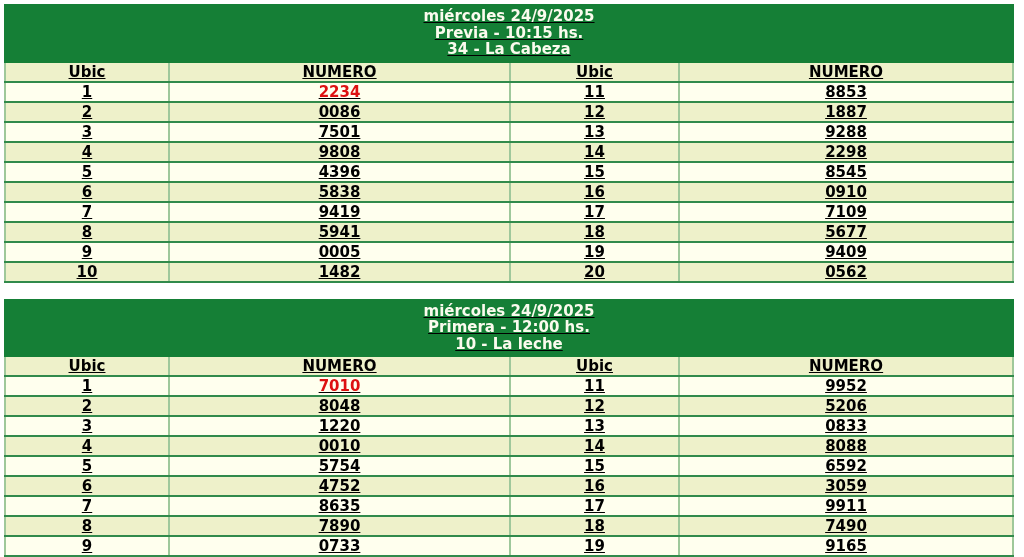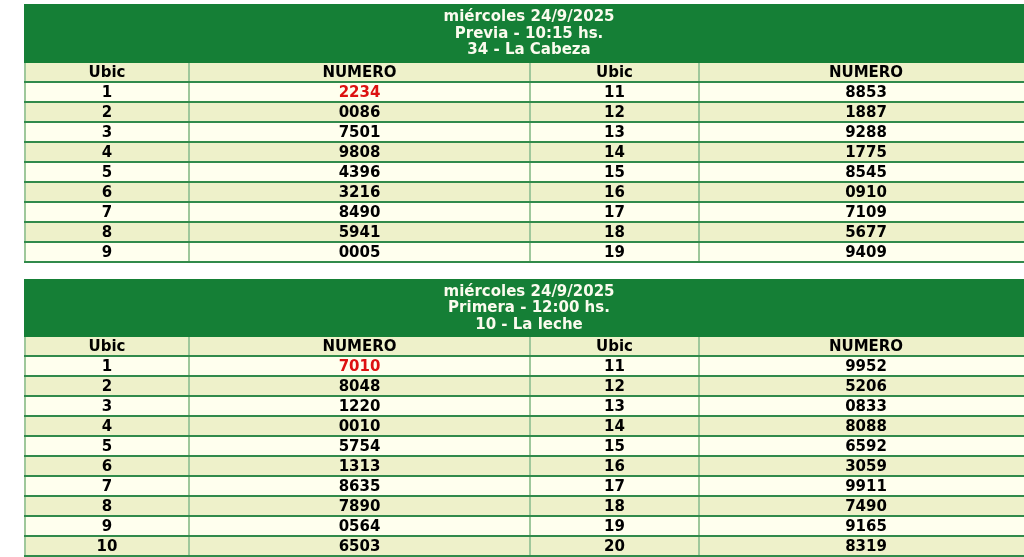--- a/index.html
+++ b/index.html
@@ -5,22 +5,23 @@
   html, body {
     margin: 0;
     padding: 0;
     background: #ffffff;
     font-family: "DejaVu Sans", "Liberation Sans", sans-serif;
   }
   .page {
     width: 1024px;
     height: 557px;
     box-sizing: border-box;
-    padding: 4px 8px 0 24px;
+    padding: 4px 8px 0 4px;
     background: #ffffff;
+    text-decoration: underline;
   }
   table.draw {
     border-collapse: collapse;
     table-layout: fixed;
     width: 1008px;
     margin-bottom: 16px;
   }
   table.draw col.c-ubic-l  { width: 164px; }
   table.draw col.c-num-l   { width: 341px; }
   table.draw col.c-ubic-r  { width: 169px; }
@@ -104,58 +105,64 @@
           <td>3</td>
           <td>7501</td>
           <td>13</td>
           <td>9288</td>
         </tr>
 
         <tr>
           <td>4</td>
           <td>9808</td>
           <td>14</td>
-          <td>1775</td>
+          <td>2298</td>
         </tr>
 
         <tr>
           <td>5</td>
           <td>4396</td>
           <td>15</td>
           <td>8545</td>
         </tr>
 
         <tr>
           <td>6</td>
-          <td>3216</td>
+          <td>5838</td>
           <td>16</td>
           <td>0910</td>
         </tr>
 
         <tr>
           <td>7</td>
-          <td>8490</td>
+          <td>9419</td>
           <td>17</td>
           <td>7109</td>
         </tr>
 
         <tr>
           <td>8</td>
           <td>5941</td>
           <td>18</td>
           <td>5677</td>
         </tr>
 
         <tr>
           <td>9</td>
           <td>0005</td>
           <td>19</td>
           <td>9409</td>
         </tr>
 
+        <tr>
+          <td>10</td>
+          <td>1482</td>
+          <td>20</td>
+          <td>0562</td>
+        </tr>
       </tbody>
   </table>
 
   <table class="draw">
     <colgroup>
       <col class="c-ubic-l">
         <col class="c-num-l">
         <col class="c-ubic-r">
         <col class="c-num-r">
     </colgroup>
@@ -206,42 +213,42 @@
 
         <tr>
           <td>5</td>
           <td>5754</td>
           <td>15</td>
           <td>6592</td>
         </tr>
 
         <tr>
           <td>6</td>
-          <td>1313</td>
+          <td>4752</td>
           <td>16</td>
           <td>3059</td>
         </tr>
 
         <tr>
           <td>7</td>
           <td>8635</td>
           <td>17</td>
           <td>9911</td>
         </tr>
 
         <tr>
           <td>8</td>
           <td>7890</td>
           <td>18</td>
           <td>7490</td>
         </tr>
 
         <tr>
           <td>9</td>
-          <td>0564</td>
+          <td>0733</td>
           <td>19</td>
           <td>9165</td>
         </tr>
 
         <tr>
           <td>10</td>
           <td>6503</td>
           <td>20</td>
           <td>8319</td>
         </tr>

